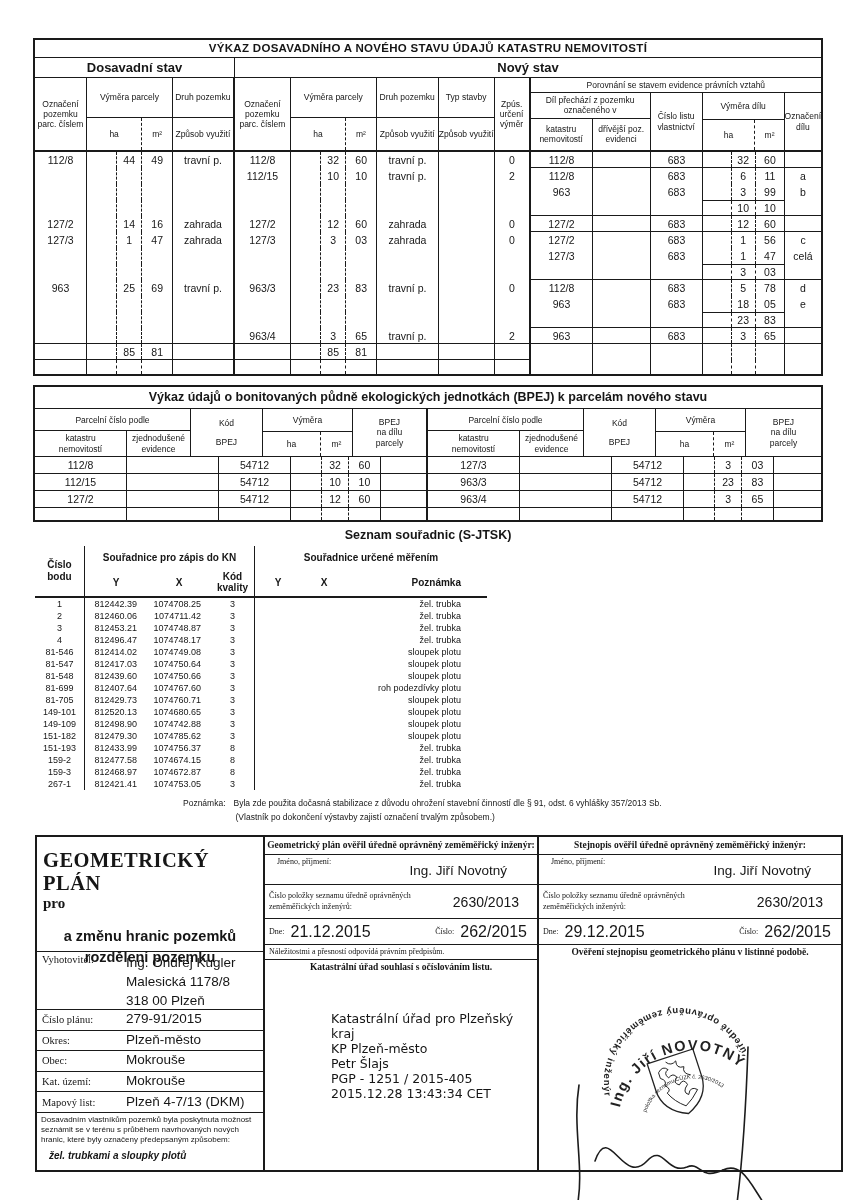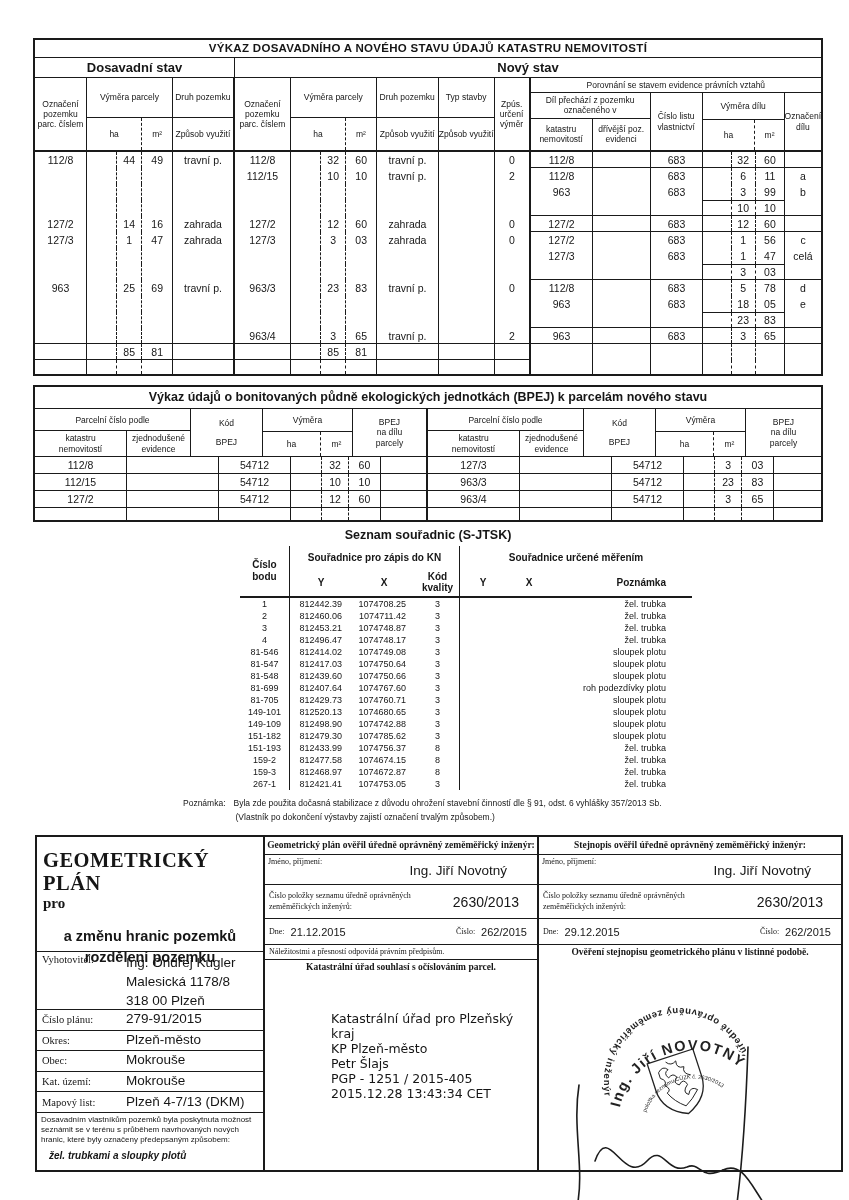--- a/index.html
+++ b/index.html
@@ -76,21 +76,21 @@
   .b-na { flex: 1; display:flex;align-items:center;justify-content:center; line-height:1.25;}
   .brow { display: flex; height: 17px; font-size: 10.5px; }
   .brow.line { border-bottom: 1px solid #1a1a1a; }
   .brow.blank { height: 12px; }
   .bc { border-right: 1px solid #1a1a1a; height: 100%; display: flex; align-items: center; justify-content: center; }
   .bc-kat{width:92px}.bc-zjed{width:92px}.bc-kod{width:72px}.bc-vym{width:90px;padding:0}.bc-na{flex:1;border-right:none}
 
   
   #t3 { position: absolute; left: 35px; top: 528px; width: 786px; }
   .t3-title { text-align: center; font-weight: bold; font-size: 12.5px; height: 18px; }
-  .ctable { width: 452px; margin-left: 205px; font-size: 9px; }
+  .ctable { width: 452px; font-size: 9px; }
   .chdr { display: flex; height: 52px; border-bottom: 2px solid #1a1a1a; font-weight: bold; font-size: 10px; text-align: center; }
   .cc-b { width: 50px; border-right: 1px solid #1a1a1a; display:flex;align-items:center;justify-content:center; line-height:1.25;}
   .c-kn { width: 170px; border-right: 1px solid #1a1a1a; display: flex; flex-direction: column; }
   .c-kn-lab, .c-mer-lab { height: 22px; display:flex;align-items:center;justify-content:center; }
   .c-kn-sub, .c-mer-sub { flex: 1; display: flex; align-items: center; }
   .c-kn-sub .y{width:62px}.c-kn-sub .x{width:64px}.c-kn-sub .k{flex:1; line-height:1.1;}
   .c-mer { flex: 1; display: flex; flex-direction: column; }
   .c-mer-sub .y{width:46px}.c-mer-sub .x{width:46px}.c-mer-sub .p{flex:1; text-align:right; padding-right:26px;}
   .crow { display: flex; height: 12px; align-items: center; }
   .cr-b { width: 50px; border-right: 1px solid #1a1a1a; text-align: center; height: 100%; line-height: 12px; }
@@ -115,28 +115,28 @@
   .lrow { border-top: 1px solid #1a1a1a; display: flex; align-items: center; height: 22px; padding-left: 5px; }
   .lrow.tall { height: 58px; align-items: flex-start; padding-top: 2px; }
   .llab { font-family: "Liberation Serif", serif; font-size: 10.5px; width: 84px; flex: 0 0 84px; }
   .lval { font-size: 13.5px; line-height: 1.4; }
   .lnote { border-top: 1px solid #1a1a1a; font-family: Liberation Sans, sans-serif; font-size: 8px; padding: 2px 4px; line-height: 1.25; height: 40px; }
   .lmark { font-weight: bold; font-style: italic; font-size: 10px; padding: 1px 0 0 12px; height: 22px; }
   .vhead { height: 18px; line-height: 17px; border-bottom: 1px solid #1a1a1a; text-align: center;
     font-family: "Liberation Serif", serif; font-weight: bold; font-size: 9.5px; }
   .vrow { border-bottom: 1px solid #1a1a1a; position: relative; }
   .r-jmeno { height: 30px; }
-  .r-jmeno .sl { position: absolute; left: 3px; top: 2px; font-family: "Liberation Serif", serif; font-size: 8px; }
+  .r-jmeno .sl { position: absolute; left: 12px; top: 2px; font-family: "Liberation Serif", serif; font-size: 8px; }
   .r-jmeno .vv { position: absolute; right: 30px; top: 8px; font-size: 13.5px; }
   .r-cislo { height: 34px; display: flex; align-items: center; }
   .r-cislo .sl { font-family: "Liberation Serif", serif; font-size: 8px; width: 160px; padding-left: 4px; line-height: 1.3; }
   .r-cislo .vv { font-size: 14px; flex: 1; text-align: right; padding-right: 18px; }
   .r-dne { height: 26px; display: flex; align-items: center; }
   .r-dne .sl { font-family: "Liberation Serif", serif; font-size: 8px; padding: 0 6px 0 4px; }
-  .r-dne .vv { font-size: 11px; }
+  .r-dne .vv { font-size: 16px; }
   .r-dne .spacer { flex: 1; }
   .r-txt { font-family: "Liberation Serif", serif; font-size: 8px; padding: 2px 4px; line-height: 1.3; }
   .r-sub { text-align: center; font-family: "Liberation Serif", serif; font-weight: bold; font-size: 9.5px; height: 15px; line-height: 15px; }
   .ku-block { font-family: "DejaVu Sans", sans-serif; font-size: 12.5px; line-height: 1.2; margin: 36px 0 0 66px; }
   .stamp-wrap { position: absolute; left: 0; top: 152px; width: 303px; height: 230px; overflow: visible; }
   .stamp-wrap svg { overflow: visible; }
 </style>
 </head>
 <body>
 
@@ -1077,21 +1077,21 @@
       <span class="vv">2630/2013</span>
     </div>
     <div class="vrow r-dne">
       <span class="sl">Dne:</span>
       <span class="vv">21.12.2015</span>
       <span class="spacer"></span>
       <span class="sl">Číslo:</span>
       <span class="vv" style="padding-right:10px">262/2015</span>
     </div>
     <div class="vrow r-txt">Náležitostmi a přesností odpovídá právním předpisům.</div>
-    <div class="r-sub">Katastrální úřad souhlasí s očíslováním parcel.</div>
+    <div class="r-sub">Katastrální úřad souhlasí s očíslováním listu.</div>
     <div class="ku-block">
       <div>Katastrální úřad pro Plzeňský kraj</div>
       <div>KP Plzeň-město</div>
       <div>Petr Šlajs</div>
       <div>PGP - 1251 / 2015-405</div>
       <div>2015.12.28 13:43:34 CET</div>
     </div>
   </div>
 
   <div class="fcol fR">

